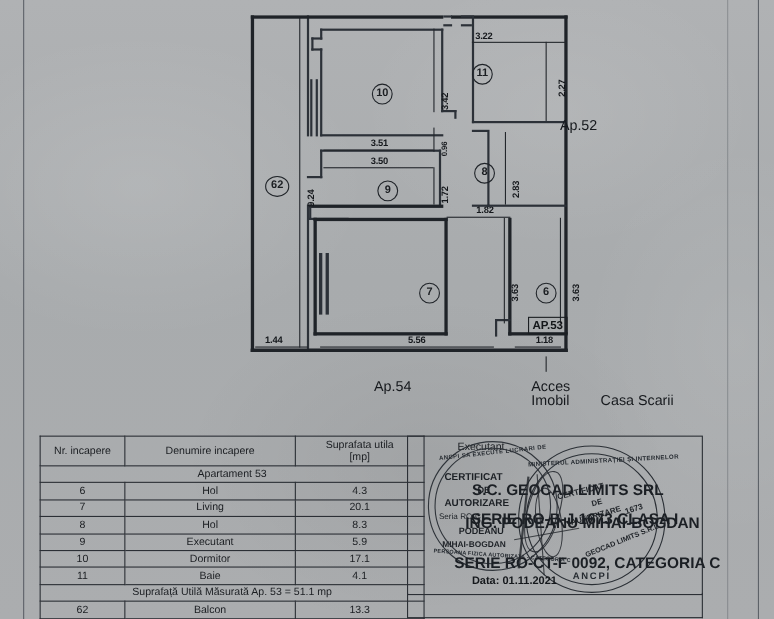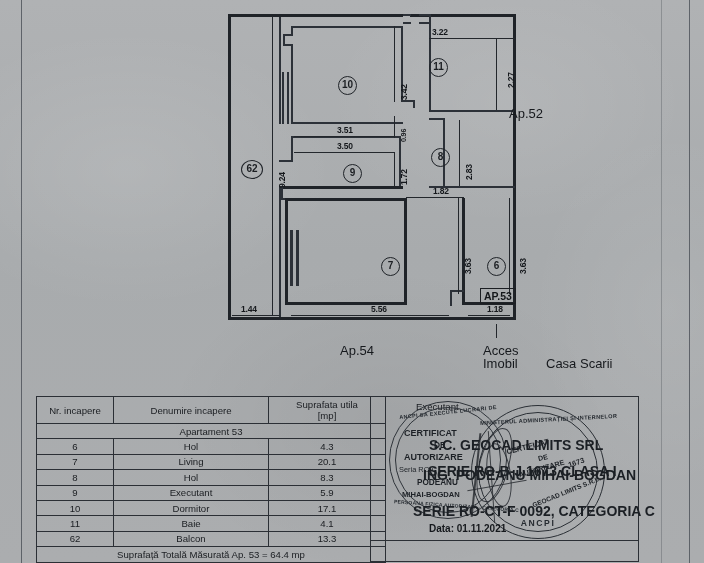--- a/index.html
+++ b/index.html
@@ -266,20 +266,23 @@
   <tr>
     <td>10</td>
     <td>Dormitor</td>
     <td>17.1</td>
   </tr>
   <tr>
     <td>11</td>
     <td>Baie</td>
     <td>4.1</td>
   </tr>
+  <tr class="sumrow">
+    <td colspan="3">Suprafață Utilă Măsurată Ap. 53  = 51.1 mp</td>
+  </tr>
   <tr>
     <td>62</td>
     <td>Balcon</td>
     <td>13.3</td>
   </tr>
   <tr class="sumrow">
     <td colspan="3">Suprafață Totală Măsurată Ap. 53 = 64.4 mp</td>
   </tr>
 </tbody>
     </table>

